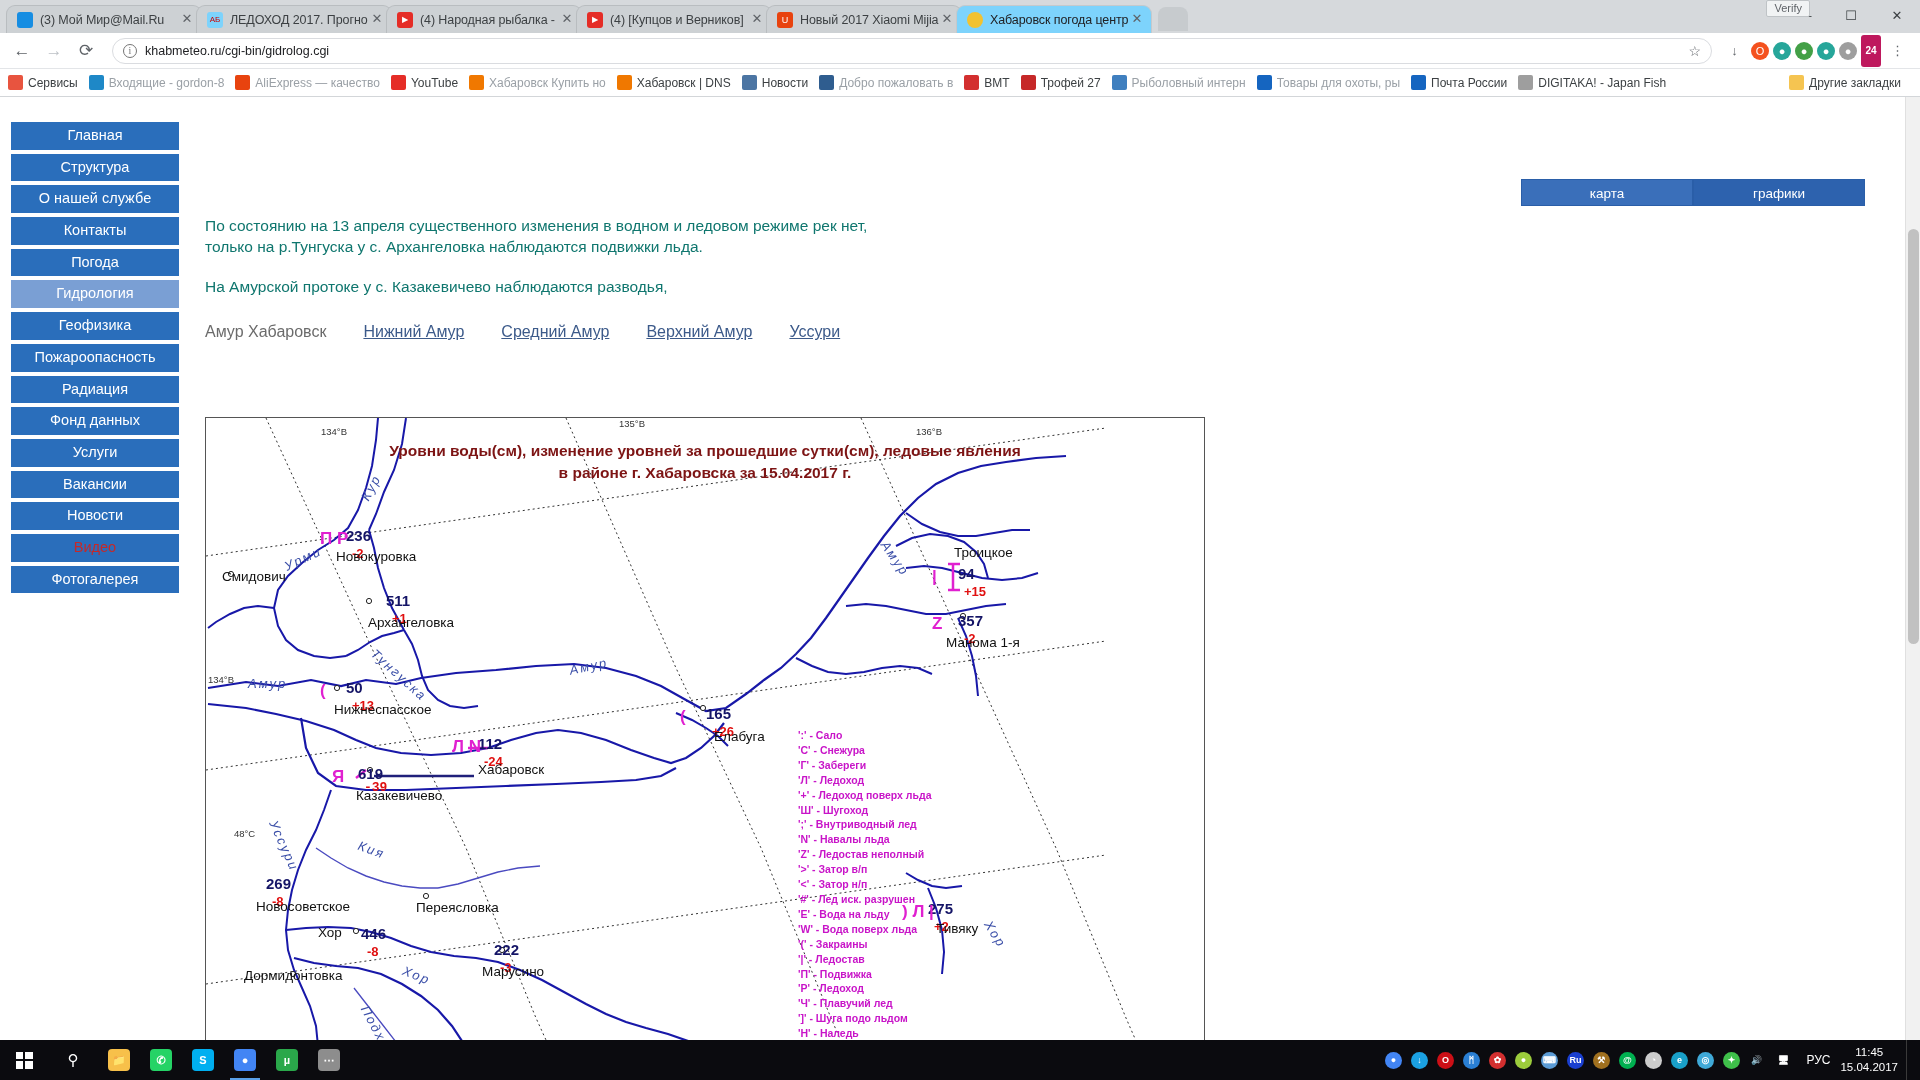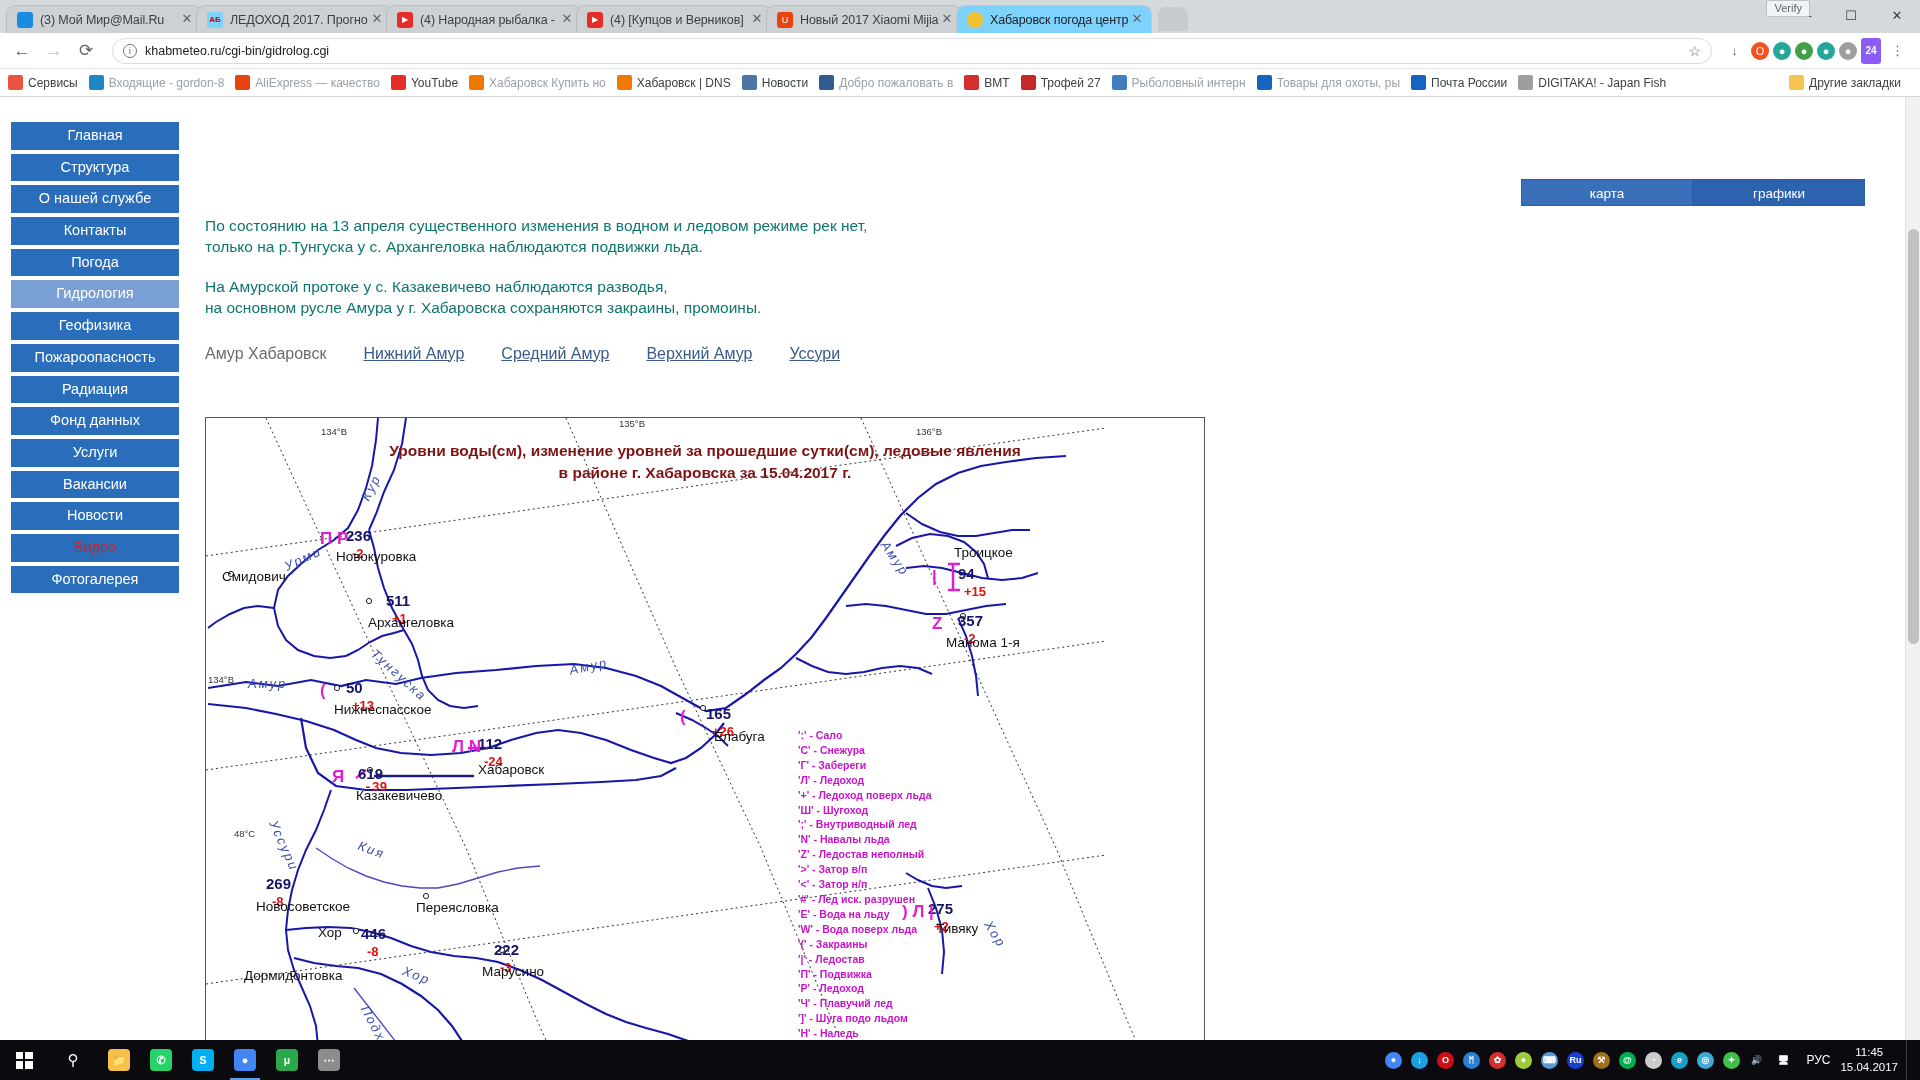--- a/index.html
+++ b/index.html
@@ -84,21 +84,21 @@
     font-size: 10px; line-height: 12px; text-align: center; color: #757575;
     margin-right: 8px; font-family: "Liberation Serif", serif;
   }
   .omnibox .urltext { flex: 1 1 auto; white-space: nowrap; overflow: hidden; }
   .omnibox .star { color: #5f6368; font-size: 14px; }
   .tb-icons { display: flex; align-items: center; }
   .tb-icons .ti {
     width: 25px; height: 25px; margin: 0 2px; display: flex; align-items: center;
     justify-content: center; font-size: 13px; color: #5f6368; border-radius: 50%;
   }
-  .ti.c-blue { background: #8b5cf6; color: #fff; border-radius: 3px; font-size: 10px; font-weight: bold; width:20px; height:26px;}
+  .ti.c-blue { background: #be185d; color: #fff; border-radius: 3px; font-size: 10px; font-weight: bold; width:20px; height:32px;}
   .ti.c-orange { background:#f4511e;color:#fff;border-radius:50%;width:18px;height:18px;font-size:11px;}
   .ti.c-green { background:#43a047;color:#fff;border-radius:50%;width:18px;height:18px;font-size:11px;}
   .ti.c-teal { background:#26a69a;color:#fff;border-radius:50%;width:18px;height:18px;font-size:11px;}
   .ti.c-gray { background:#9e9e9e;color:#fff;border-radius:50%;width:18px;height:18px;font-size:11px;}
 
   
   .bookmarks {
     height: 28px; background: #fff; display: flex; align-items: center;
     padding: 0 8px; border-bottom: 1px solid #d3d6d9; overflow: hidden;
     font-size: 12px; color: #3c4043;
@@ -218,21 +218,21 @@
 
 <div id="browser">
 
   <div class="tabstrip">
     <div class="tab">
       <span class="favicon" style="background:#168de2"></span>
       <span class="tabtitle">(3) Мой Мир@Mail.Ru</span>
       <span class="tabclose">✕</span>
     </div>
     <div class="tab">
-      <span class="favicon" style="background:#7dd3fc;color:#c00;font-size:8px;line-height:16px;text-align:center;font-weight:bold">АБ</span>
+      <span class="favicon" style="background:#7dd3fc;color:#c00;font-size:8px;line-height:16px;text-align:center;font-weight:normal">АБ</span>
       <span class="tabtitle">ЛЕДОХОД 2017. Прогно</span>
       <span class="tabclose">✕</span>
     </div>
     <div class="tab">
       <span class="favicon" style="background:#e52d27;color:#fff;font-size:8px;line-height:16px;text-align:center">▶</span>
       <span class="tabtitle">(4) Народная рыбалка -</span>
       <span class="tabclose">✕</span>
     </div>
     <div class="tab">
       <span class="favicon" style="background:#e52d27;color:#fff;font-size:8px;line-height:16px;text-align:center">▶</span>
@@ -370,21 +370,20 @@
     </div>
 
     <div class="content">
       <div class="intro">
         <p>
           <span>По состоянию на 13 апреля существенного изменения в водном и ледовом режиме рек нет,</span><br>
           <span>только на р.Тунгуска у с. Архангеловка наблюдаются подвижки льда.</span>
         </p>
         <p>
           <span>На Амурской протоке у с. Казакевичево наблюдаются разводья,</span><br>
-          <span>на основном русле Амура у г. Хабаровска сохраняются закраины, промоины.</span>
         </p>
       </div>
 
       <div class="rivernav">
         <span class="cur">Амур Хабаровск</span><a>Нижний Амур</a><a>Средний Амур</a><a>Верхний Амур</a><a>Уссури</a>
       </div>
     </div>
 
     <div class="mapbox">
       <svg class="mapsvg" width="1000" height="710" viewBox="0 0 1000 710">

